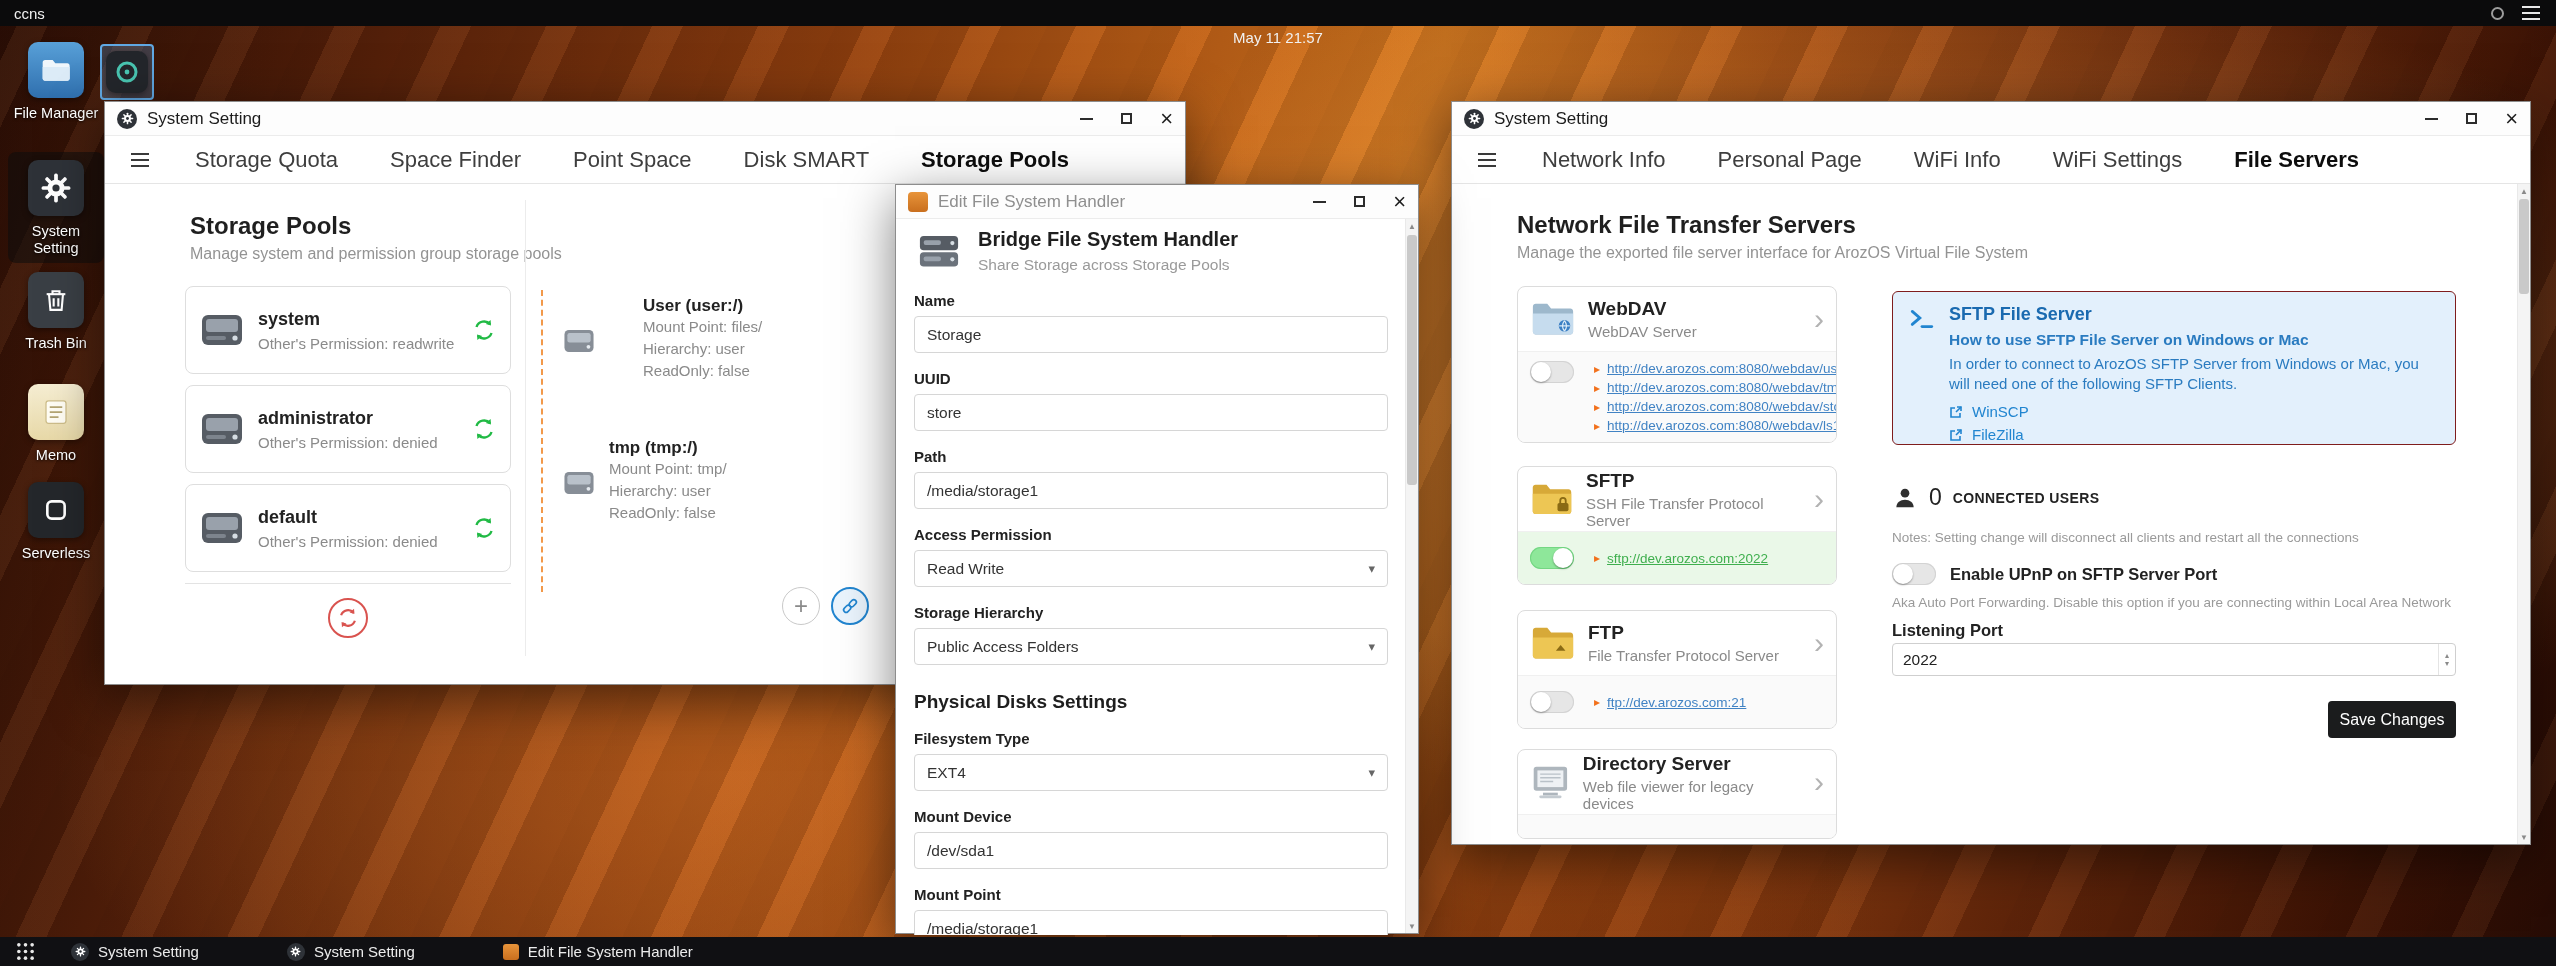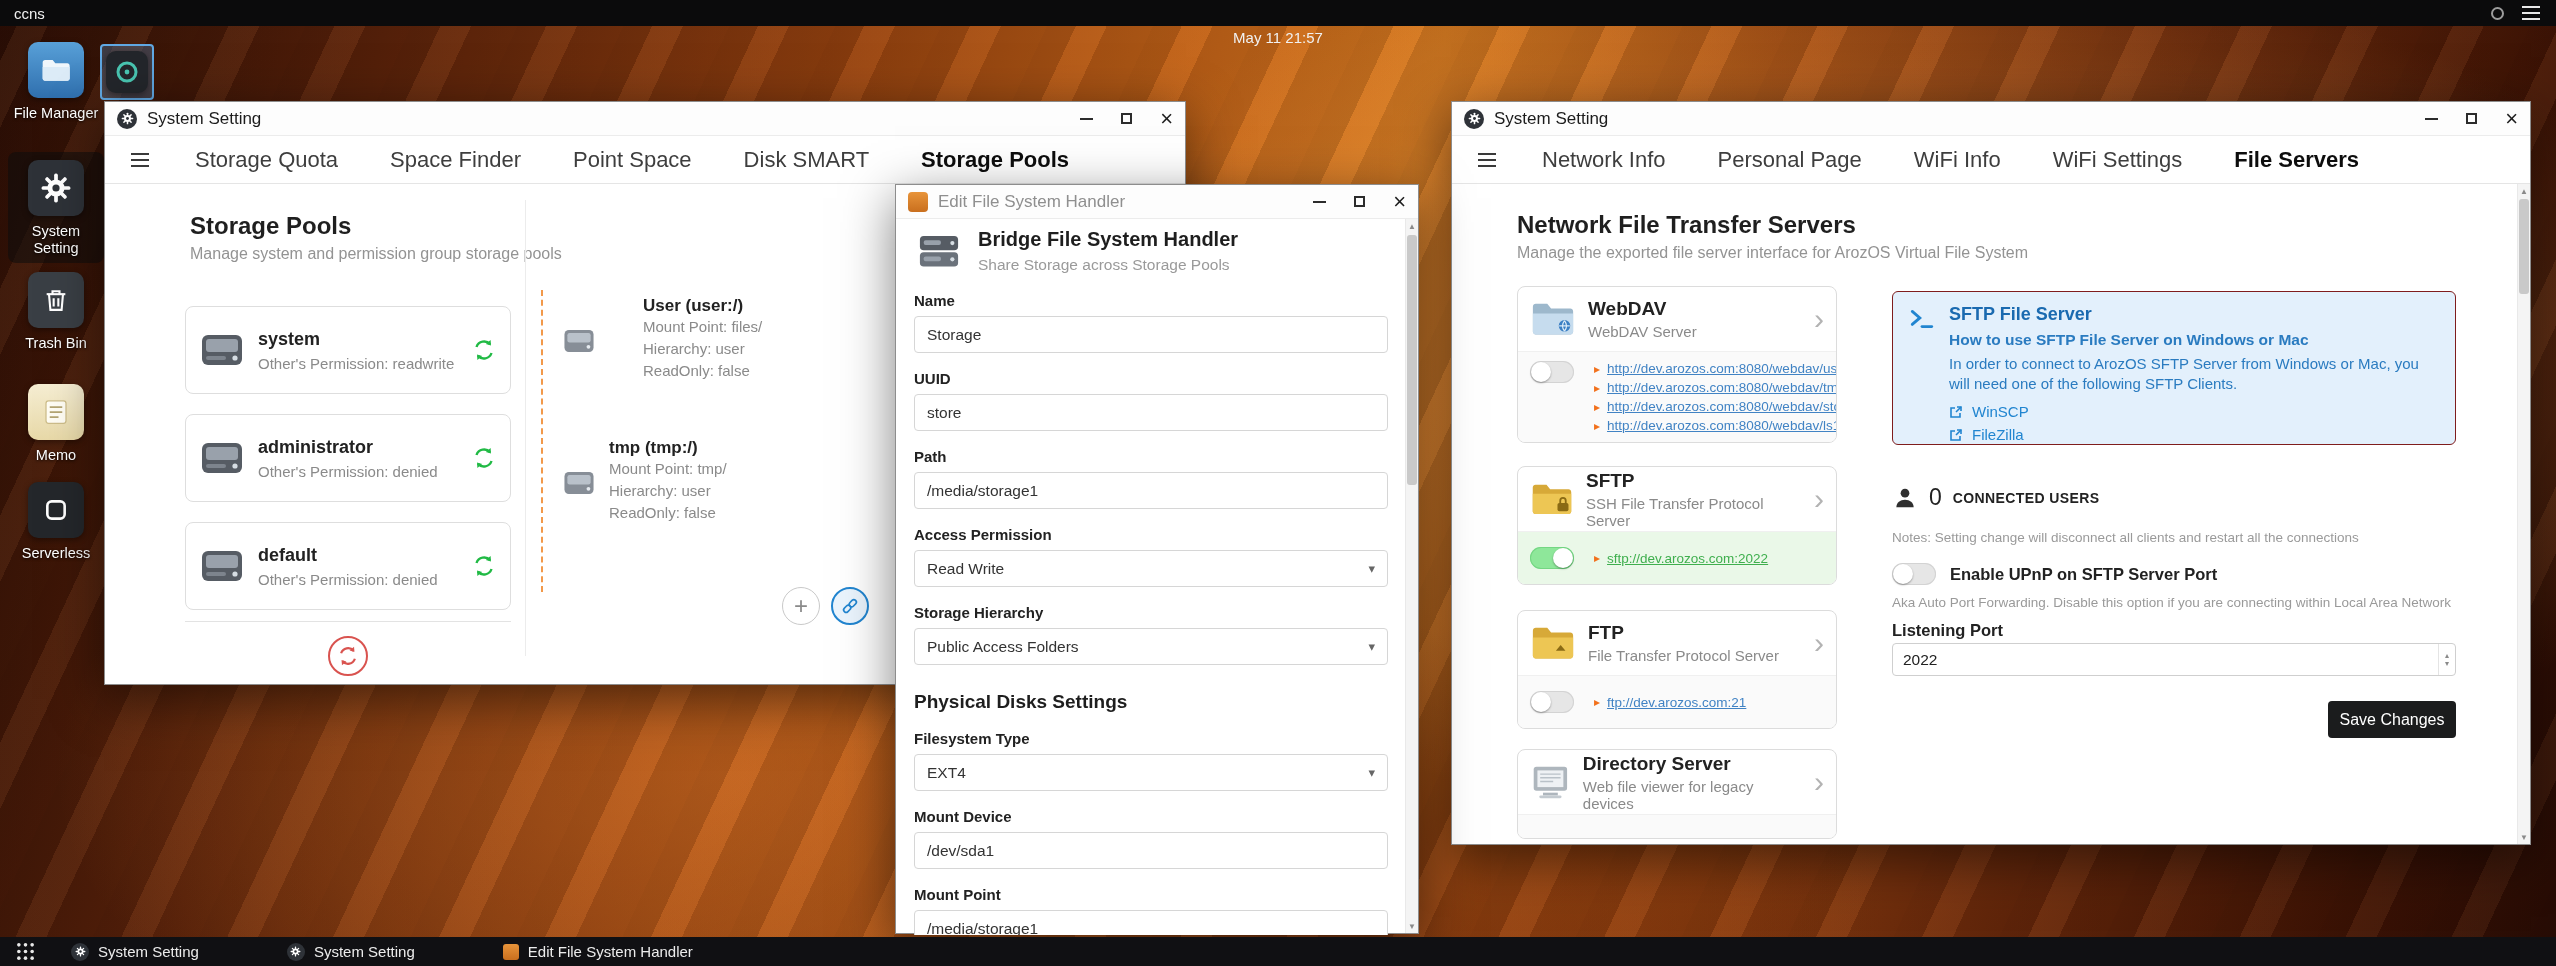--- a/index.html
+++ b/index.html
@@ -55,21 +55,21 @@
   .tab { padding:0 26px; height:48px; display:flex; align-items:center; font-size:22px; color:#3e3e3e; white-space:nowrap; }
   .tab.active { font-weight:bold; color:#0d0d0d; }
   .content { position:relative; }
 
   
   .sw-heading { position:absolute; left:85px; top:28px; font-size:24px; font-weight:bold; color:#1f1f1f; }
   .sw-sub { position:absolute; left:85px; top:61px; font-size:16px; color:#939393; }
   .vdiv { position:absolute; left:420px; top:16px; bottom:28px; width:1px; background:#ececec; }
   .pool-col { position:absolute; left:80px; top:102px; width:326px; }
   .pool-card { display:flex; align-items:center; gap:14px; border:1px solid #dedede; border-radius:8px;
-               padding:12px 14px; height:88px; margin-bottom:11px; background:#fff;margin-top:20px; }
+               padding:12px 14px; height:88px; margin-bottom:11px; background:#fff; }
   .pool-name { font-size:18px; font-weight:bold; color:#222; }
   .pool-perm { font-size:15px; color:#8a8a8a; margin-top:5px; }
   .sync { margin-left:auto; width:24px; height:24px; color:#21ba45; flex:0 0 auto; }
   .pool-divider { border-top:1px solid #e3e3e3; margin-top:10px; }
   .refresh-btn { width:40px; height:40px; border-radius:50%; border:2px solid #d9534f; color:#d9534f;
                  display:flex; align-items:center; justify-content:center; margin:14px auto 0; background:#fff; }
   .mount-col { position:absolute; left:436px; top:106px; width:344px; border-left:2px dashed #f2994a;
                padding-left:20px; height:302px; }
   .mount-item { display:flex; gap:14px; }
   .mount-item + .mount-item { margin-top:56px; }

